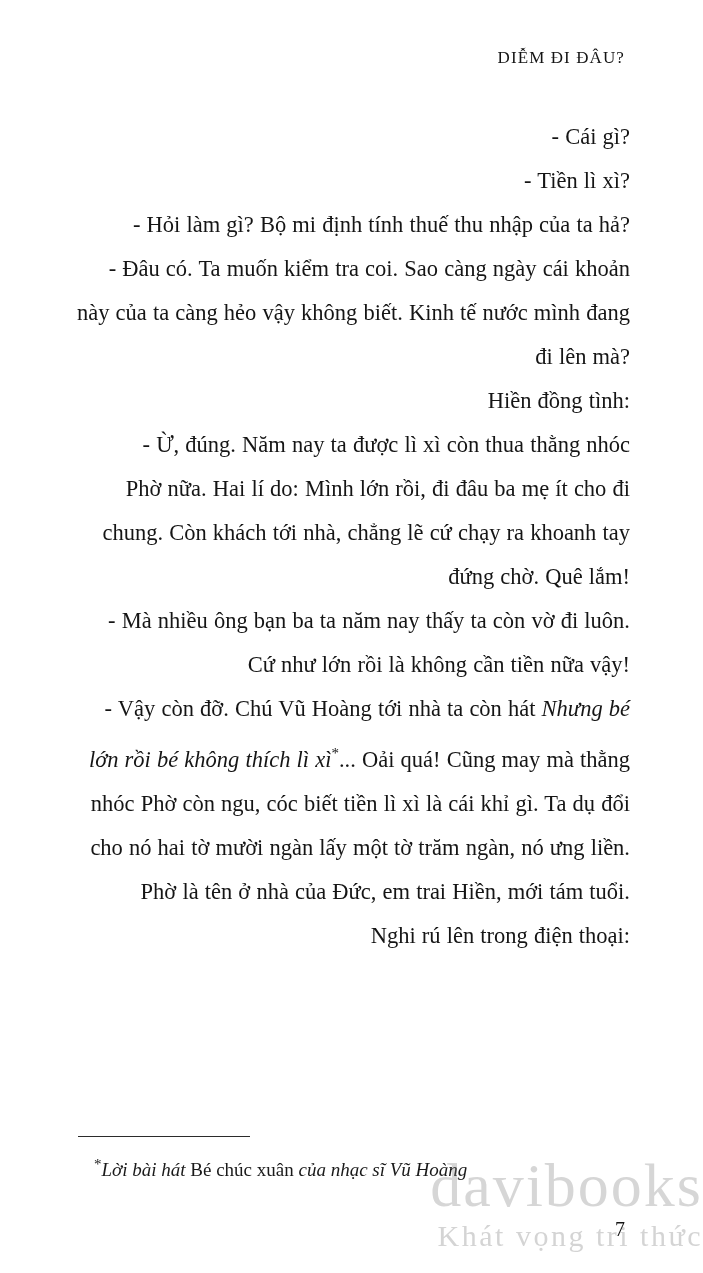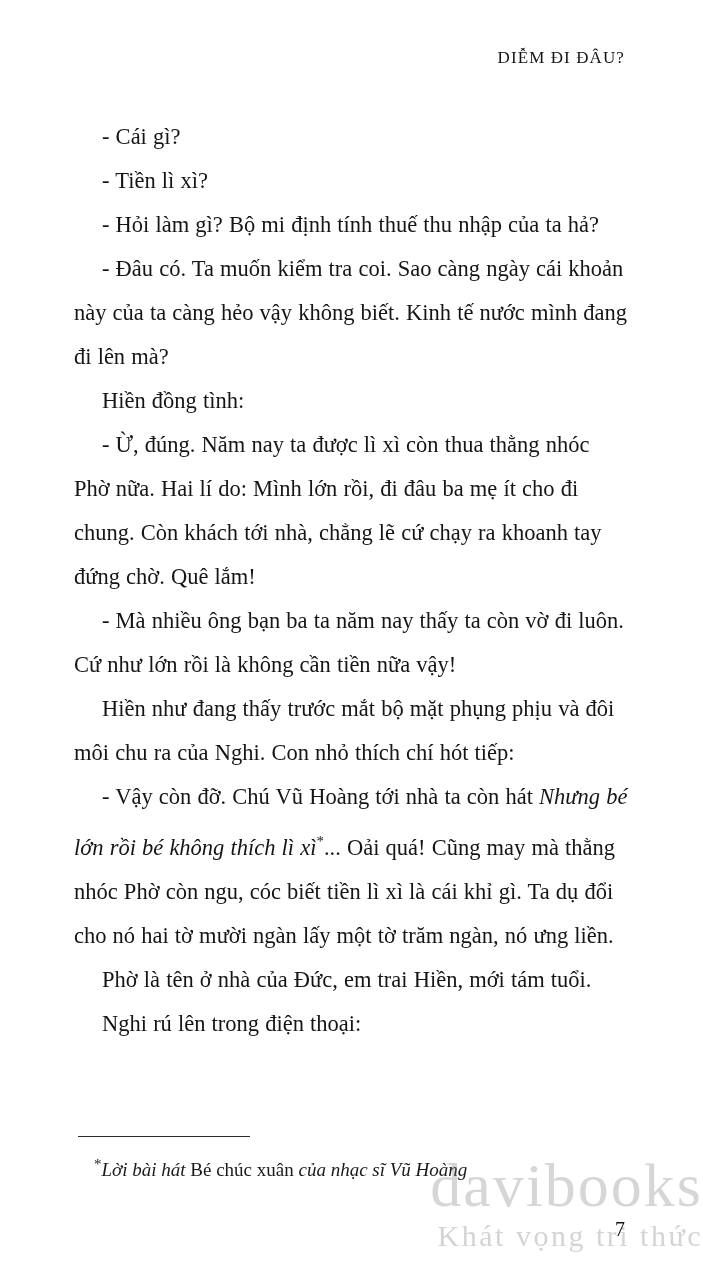--- a/index.html
+++ b/index.html
@@ -36,21 +36,21 @@
     top: 115px;
     left: 74px;
     width: 556px;
   }
   p.para {
     margin: 0 0 0 0;
     padding: 0;
     font-size: 22.5px;
     line-height: 44px;
     text-indent: 28px;
-    text-align: left;
+    text-align: right;
     color: #151515;
     word-spacing: 0.5px;
   }
   .ital {
     font-style: italic;
   }
   .footnote-zone {
     position: absolute;
     left: 78px;
     top: 1136px;
@@ -115,21 +115,20 @@
   <div class="running-head">Diễm đi đâu?</div>
 
   <div class="body-block">
     <p class="para">- Cái gì?</p>
     <p class="para">- Tiền lì xì?</p>
     <p class="para">- Hỏi làm gì? Bộ mi định tính thuế thu nhập của ta hả?</p>
     <p class="para">- Đâu có. Ta muốn kiểm tra coi. Sao càng ngày cái khoản này của ta càng hẻo vậy không biết. Kinh tế nước mình đang đi lên mà?</p>
     <p class="para">Hiền đồng tình:</p>
     <p class="para">- Ừ, đúng. Năm nay ta được lì xì còn thua thằng nhóc Phờ nữa. Hai lí do: Mình lớn rồi, đi đâu ba mẹ ít cho đi chung. Còn khách tới nhà, chẳng lẽ cứ chạy ra khoanh tay đứng chờ. Quê lắm!</p>
     <p class="para">- Mà nhiều ông bạn ba ta năm nay thấy ta còn vờ đi luôn. Cứ như lớn rồi là không cần tiền nữa vậy!</p>
-    <p class="para">Hiền như đang thấy trước mắt bộ mặt phụng phịu và đôi môi chu ra của Nghi. Con nhỏ thích chí hót tiếp:</p>
     <p class="para"><span>- Vậy còn đỡ. Chú Vũ Hoàng tới nhà ta còn hát </span><span class="ital">Nhưng bé lớn rồi bé không thích lì xì</span><span class="star" style="font-size:15px;vertical-align:super;">*</span><span>... Oải quá! Cũng may mà thằng nhóc Phờ còn ngu, cóc biết tiền lì xì là cái khỉ gì. Ta dụ đổi cho nó hai tờ mười ngàn lấy một tờ trăm ngàn, nó ưng liền.</span></p>
     <p class="para">Phờ là tên ở nhà của Đức, em trai Hiền, mới tám tuổi.</p>
     <p class="para">Nghi rú lên trong điện thoại:</p>
   </div>
 
   <div class="footnote-zone">
     <div class="footnote-rule"></div>
     <div class="footnote-text"><span class="star">*</span><span class="ital">Lời bài hát</span><span> Bé chúc xuân </span><span class="ital">của nhạc sĩ Vũ Hoàng</span></div>
   </div>
 

